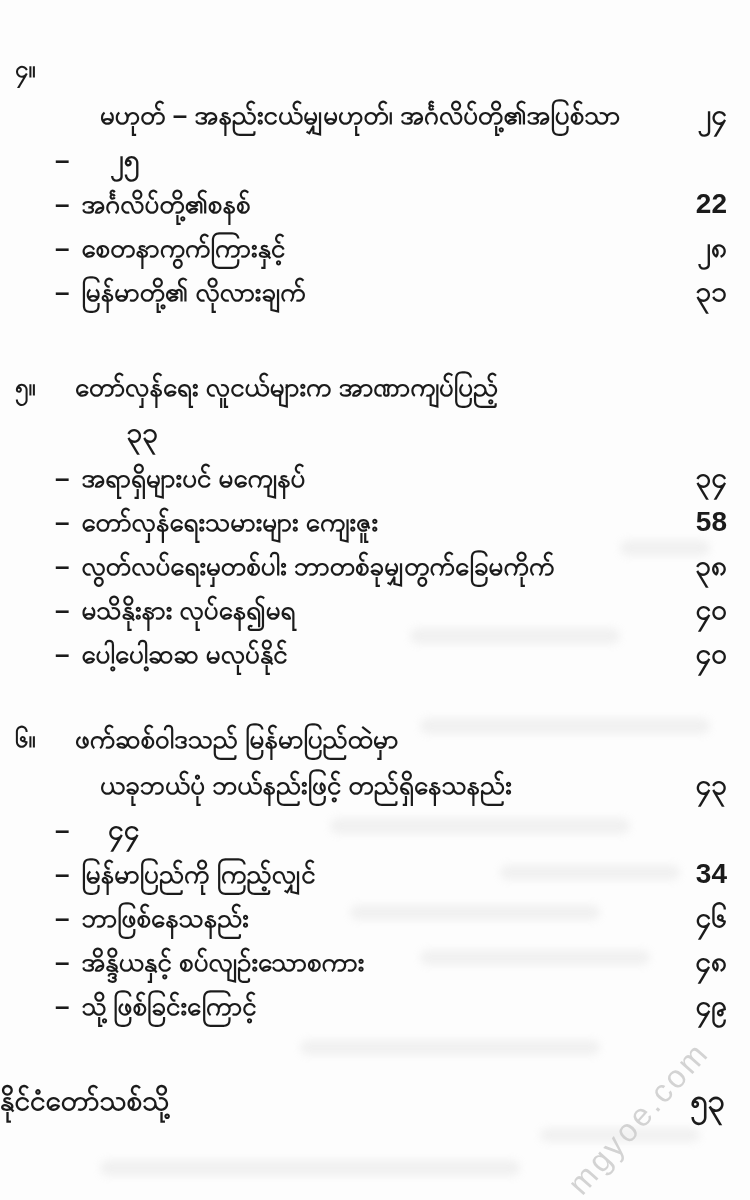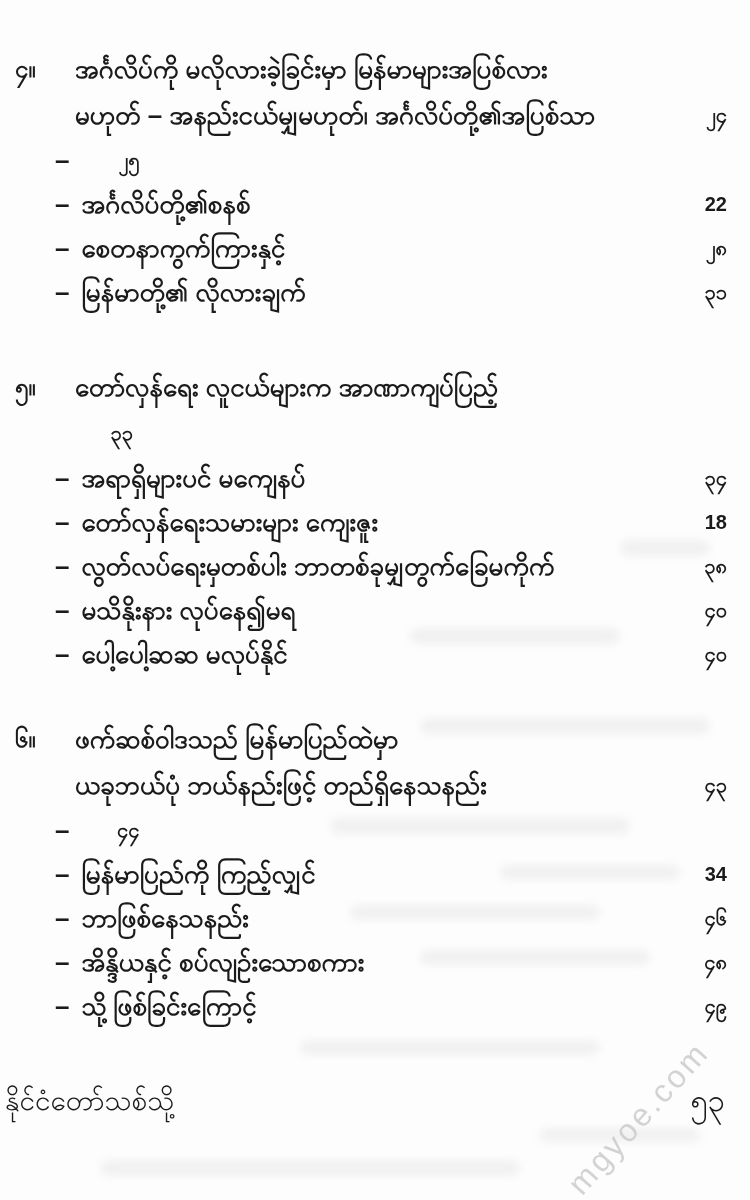--- a/index.html
+++ b/index.html
@@ -28,39 +28,38 @@
     white-space: nowrap;
     position: relative;
     z-index: 2;
   }
   .row.head1 { padding-left: 15px; }
   .row.head1 .num {
     width: 60px;
     flex: 0 0 60px;
     font-size: 24px;
   }
-  .row.head2 { padding-left: 75px; height: 46px; gap: 35px; }
+  .row.head2 { padding-left: 100px; height: 46px; gap: 35px; }
   .row.item  { padding-left: 55px; height: 44px; line-height: 44px; }
   .row .dash { margin-right: 12px; }
   .row .txt  { flex: 1 1 auto; overflow: hidden; }
   .row .pg   {
     flex: 0 0 auto;
     min-width: 58px;
     text-align: right;
     padding-right: 23px;
-    font-size: 20px;
+    font-size: 28px;
   }
   .gap-section { margin-top: 50px; }
   .gap-section-sm { margin-top: 40px; }
   .footer-row {
     margin-top: 50px;
     display: flex;
-    padding-left: 5px;
     font-size: 28px;
-    font-weight: normal;
+    font-weight: bold;
     line-height: 46px;
     position: relative;
     z-index: 2;
   }
   .footer-row .txt { flex: 1 1 auto; }
   .footer-row .pg  { flex: 0 0 auto; padding-right: 25px; font-size: 31px; }
 
   .watermark {
     position: absolute;
     left: 588px; top: 1165px;
@@ -84,21 +83,20 @@
   }
 </style>
 </head>
 <body>
 
 <div class="page">
 
   <section>
     <div class="row head1">
       <span class="num">၄။</span>
-      <span class="txt">အင်္ဂလိပ်ကို မလိုလားခဲ့ခြင်းမှာ မြန်မာများအပြစ်လား</span>
     </div>
     <div class="row head2">
       <span class="txt">မဟုတ် – အနည်းငယ်မျှမဟုတ်၊ အင်္ဂလိပ်တို့၏အပြစ်သာ</span>
       <span class="pg">၂၄</span>
     </div>
     <div class="row item">
       <span class="dash">–</span>
       <span class="pg">၂၅</span>
     </div>
     <div class="row item">
@@ -127,21 +125,21 @@
       <span class="pg">၃၃</span>
     </div>
     <div class="row item">
       <span class="dash">–</span>
       <span class="txt">အရာရှိများပင် မကျေနပ်</span>
       <span class="pg">၃၄</span>
     </div>
     <div class="row item">
       <span class="dash">–</span>
       <span class="txt">တော်လှန်ရေးသမားများ ကျေးဇူး</span>
-      <span class="pg">18</span>
+      <span class="pg">58</span>
     </div>
     <div class="row item">
       <span class="dash">–</span>
       <span class="txt">လွတ်လပ်ရေးမှတစ်ပါး ဘာတစ်ခုမျှတွက်ခြေမကိုက်</span>
       <span class="pg">၃၈</span>
     </div>
     <div class="row item">
       <span class="dash">–</span>
       <span class="txt">မသိနိုးနား လုပ်နေ၍မရ</span>
       <span class="pg">၄၀</span>

